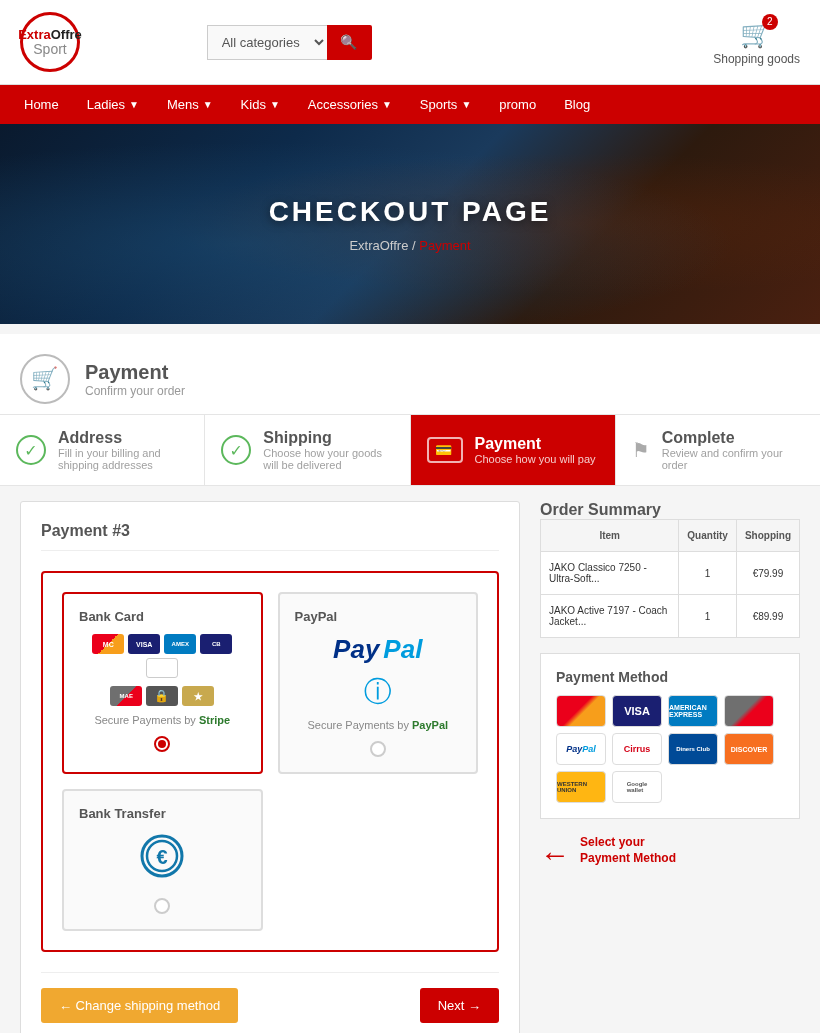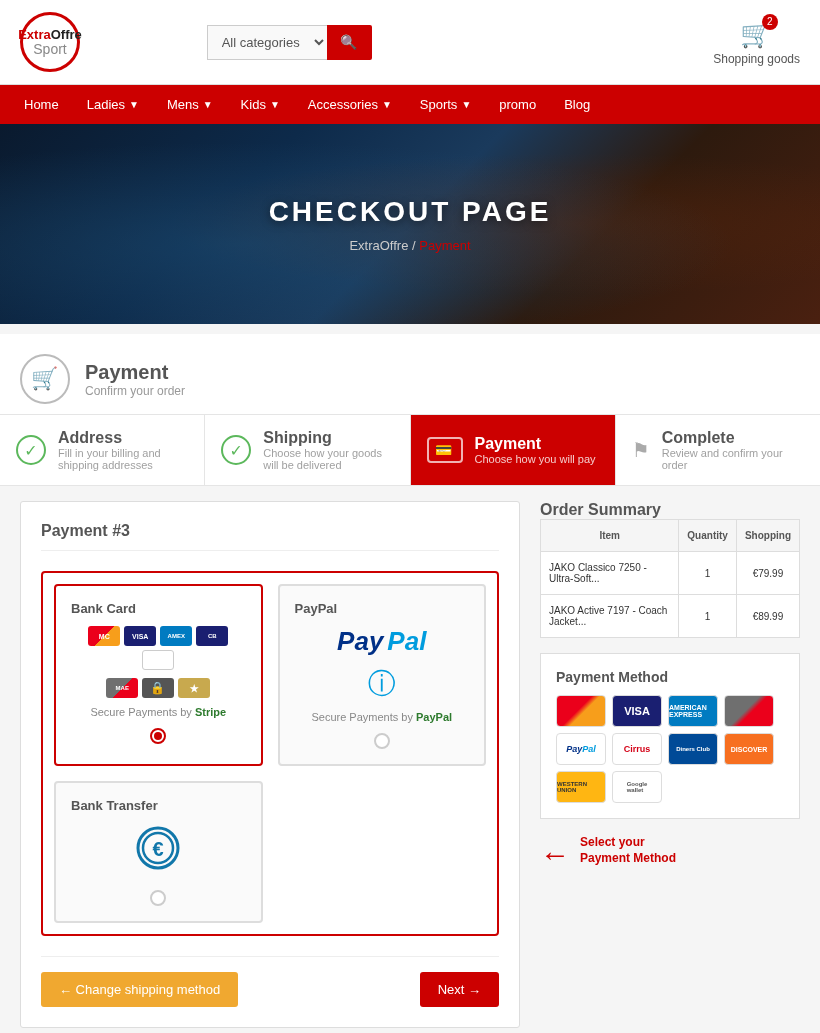--- a/index.html
+++ b/index.html
@@ -195,21 +195,21 @@
       <p>Review and confirm your order</p>
     </div>
   </div>
 </div>
 
 <div class="main-content">
 
   <div class="payment-panel">
     <h3>Payment #3</h3>
 
-    <div style="border: 2px solid #c00; border-radius: 4px; padding: 11px;">
+    <div style="border: 2px solid #c00; border-radius: 4px; padding: 19px;">
 
       <div style="display:grid; grid-template-columns: 1fr 1fr; gap:15px; margin-bottom: 15px;">
 
         <div class="payment-option selected">
           <h4>Bank Card</h4>
           <div class="cards">
             <div class="card-logo card-mc" title="MasterCard">MC</div>
             <div class="card-logo card-visa">VISA</div>
             <div class="card-logo card-amex" style="font-size:6px;">AMEX</div>
             <div class="card-logo" style="background:#1a1f71;font-size:6px;color:#fff;">CB</div>

